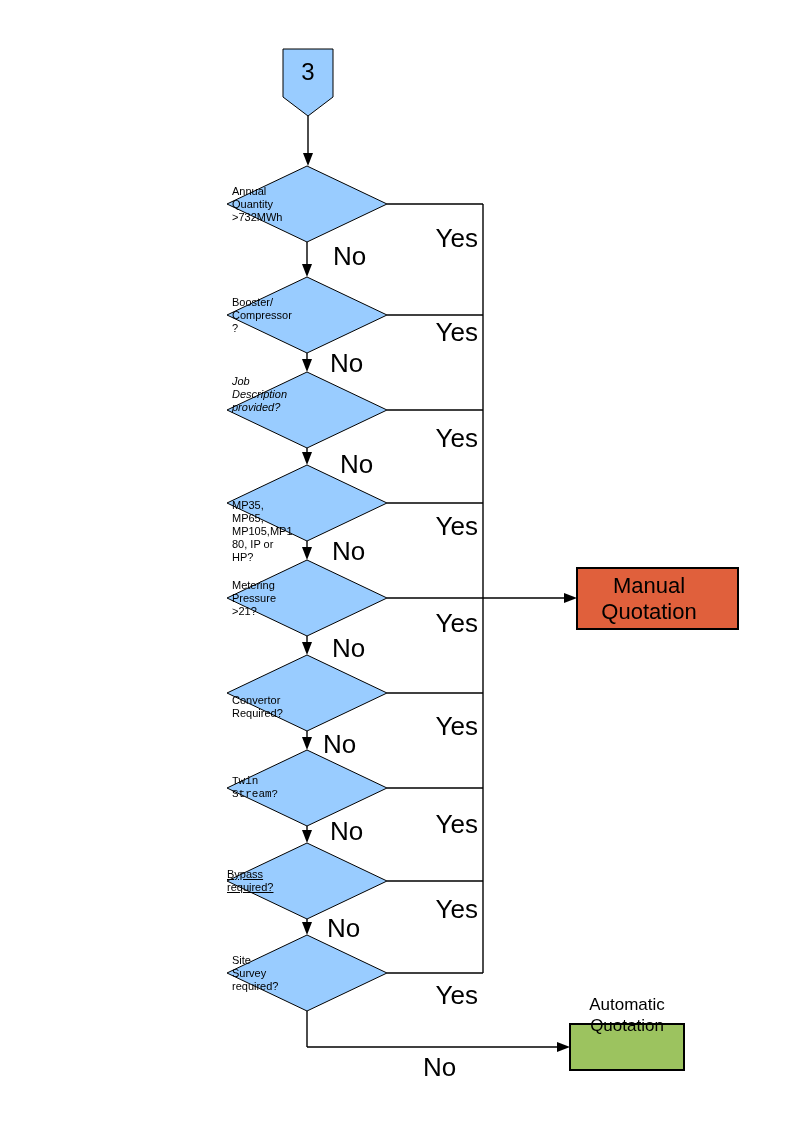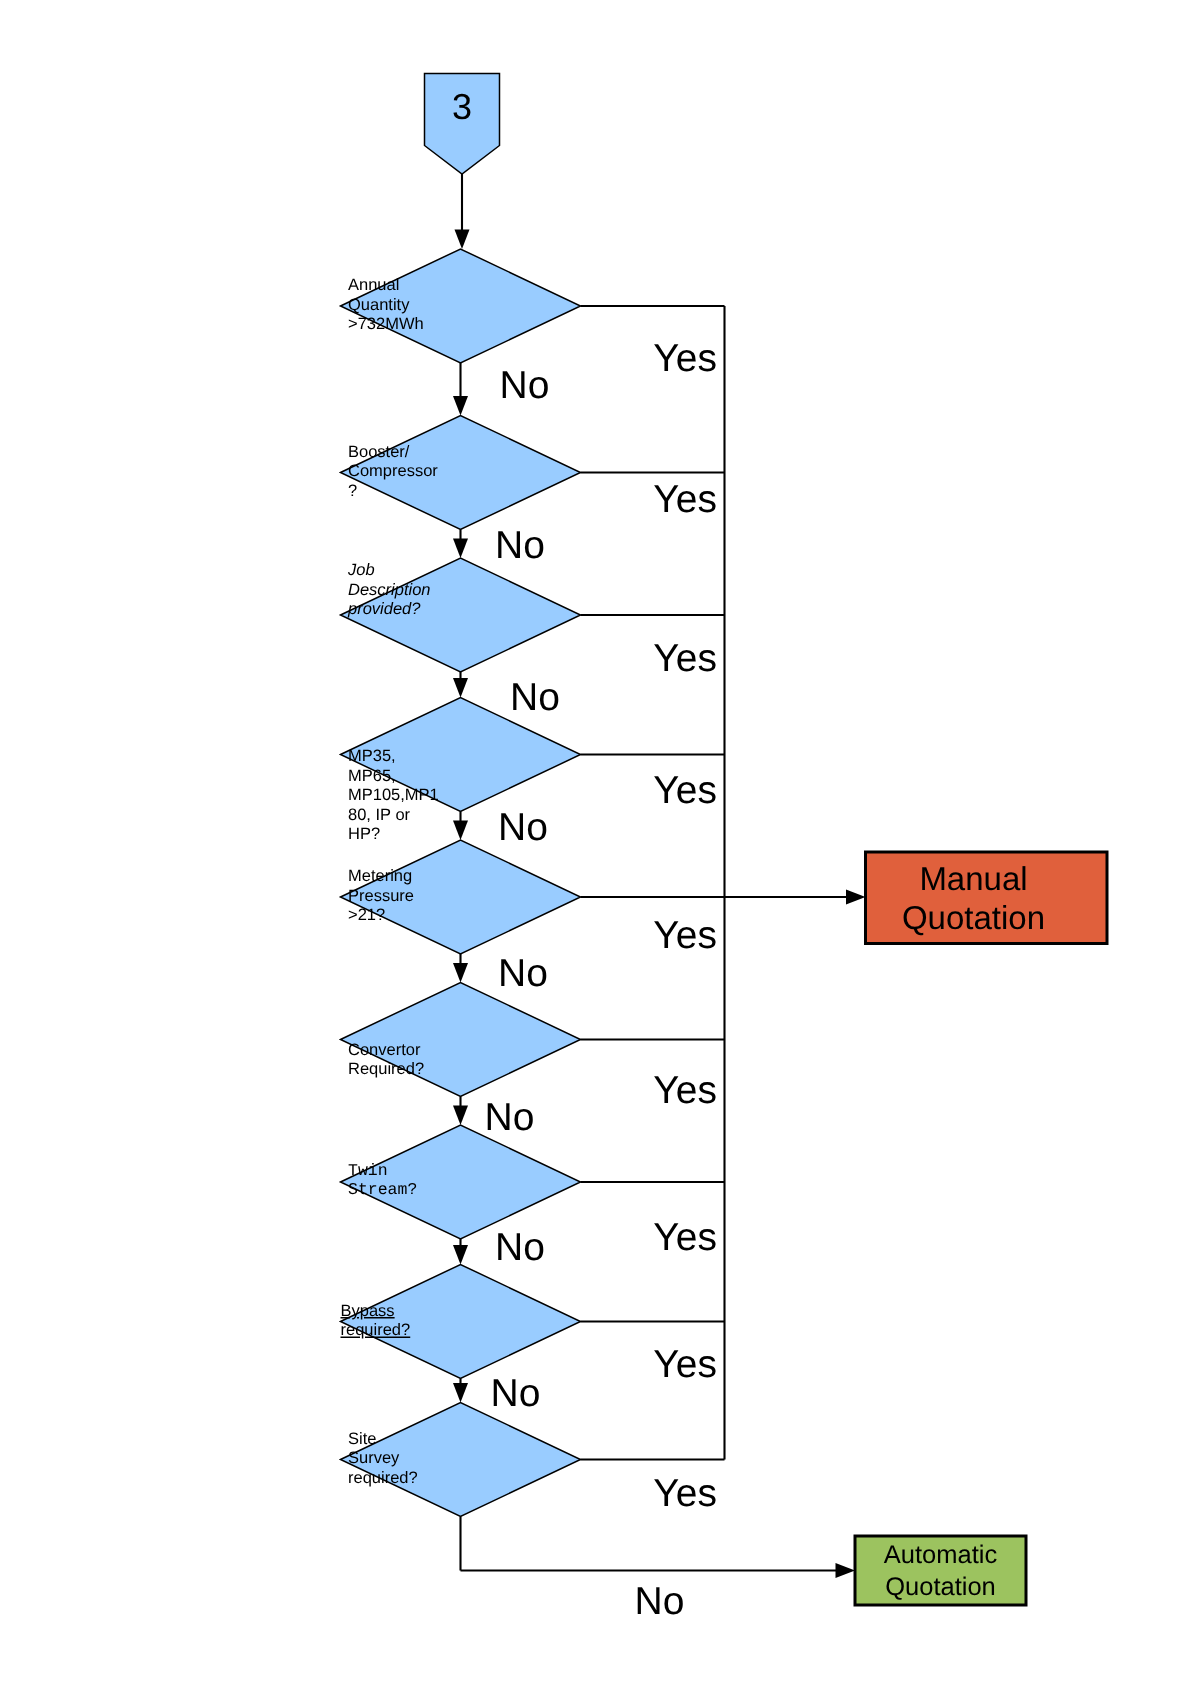--- a/index.html
+++ b/index.html
@@ -122,16 +122,16 @@
 required?</div>
       <div class="label branch-label yes-label" style="left: 358px; top: 895px;">Yes</div>
       <div class="label branch-label" style="left: 327px; top: 914px;">No</div>
       <div class="label diamond-label" style="left: 307px; top: 973px;">Site
 Survey
 required?</div>
       <div class="label branch-label yes-label" style="left: 358px; top: 981px;">Yes</div>
       <div class="label branch-label" style="left: 423px; top: 1053px;">No</div>
       <div class="label term-label manual-label" style="left: 577px; top: 568px; width: 144px; height: 61px;">Manual
 Quotation</div>
-      <div class="label term-label auto-label" style="left: 570px; top: 1024px; width: 114px; height: 46px;">Automatic
+      <div class="label term-label auto-label" style="left: 570px; top: 992px; width: 114px; height: 46px;">Automatic
 Quotation</div>
     </div>
 </div>
 
 </body></html>

